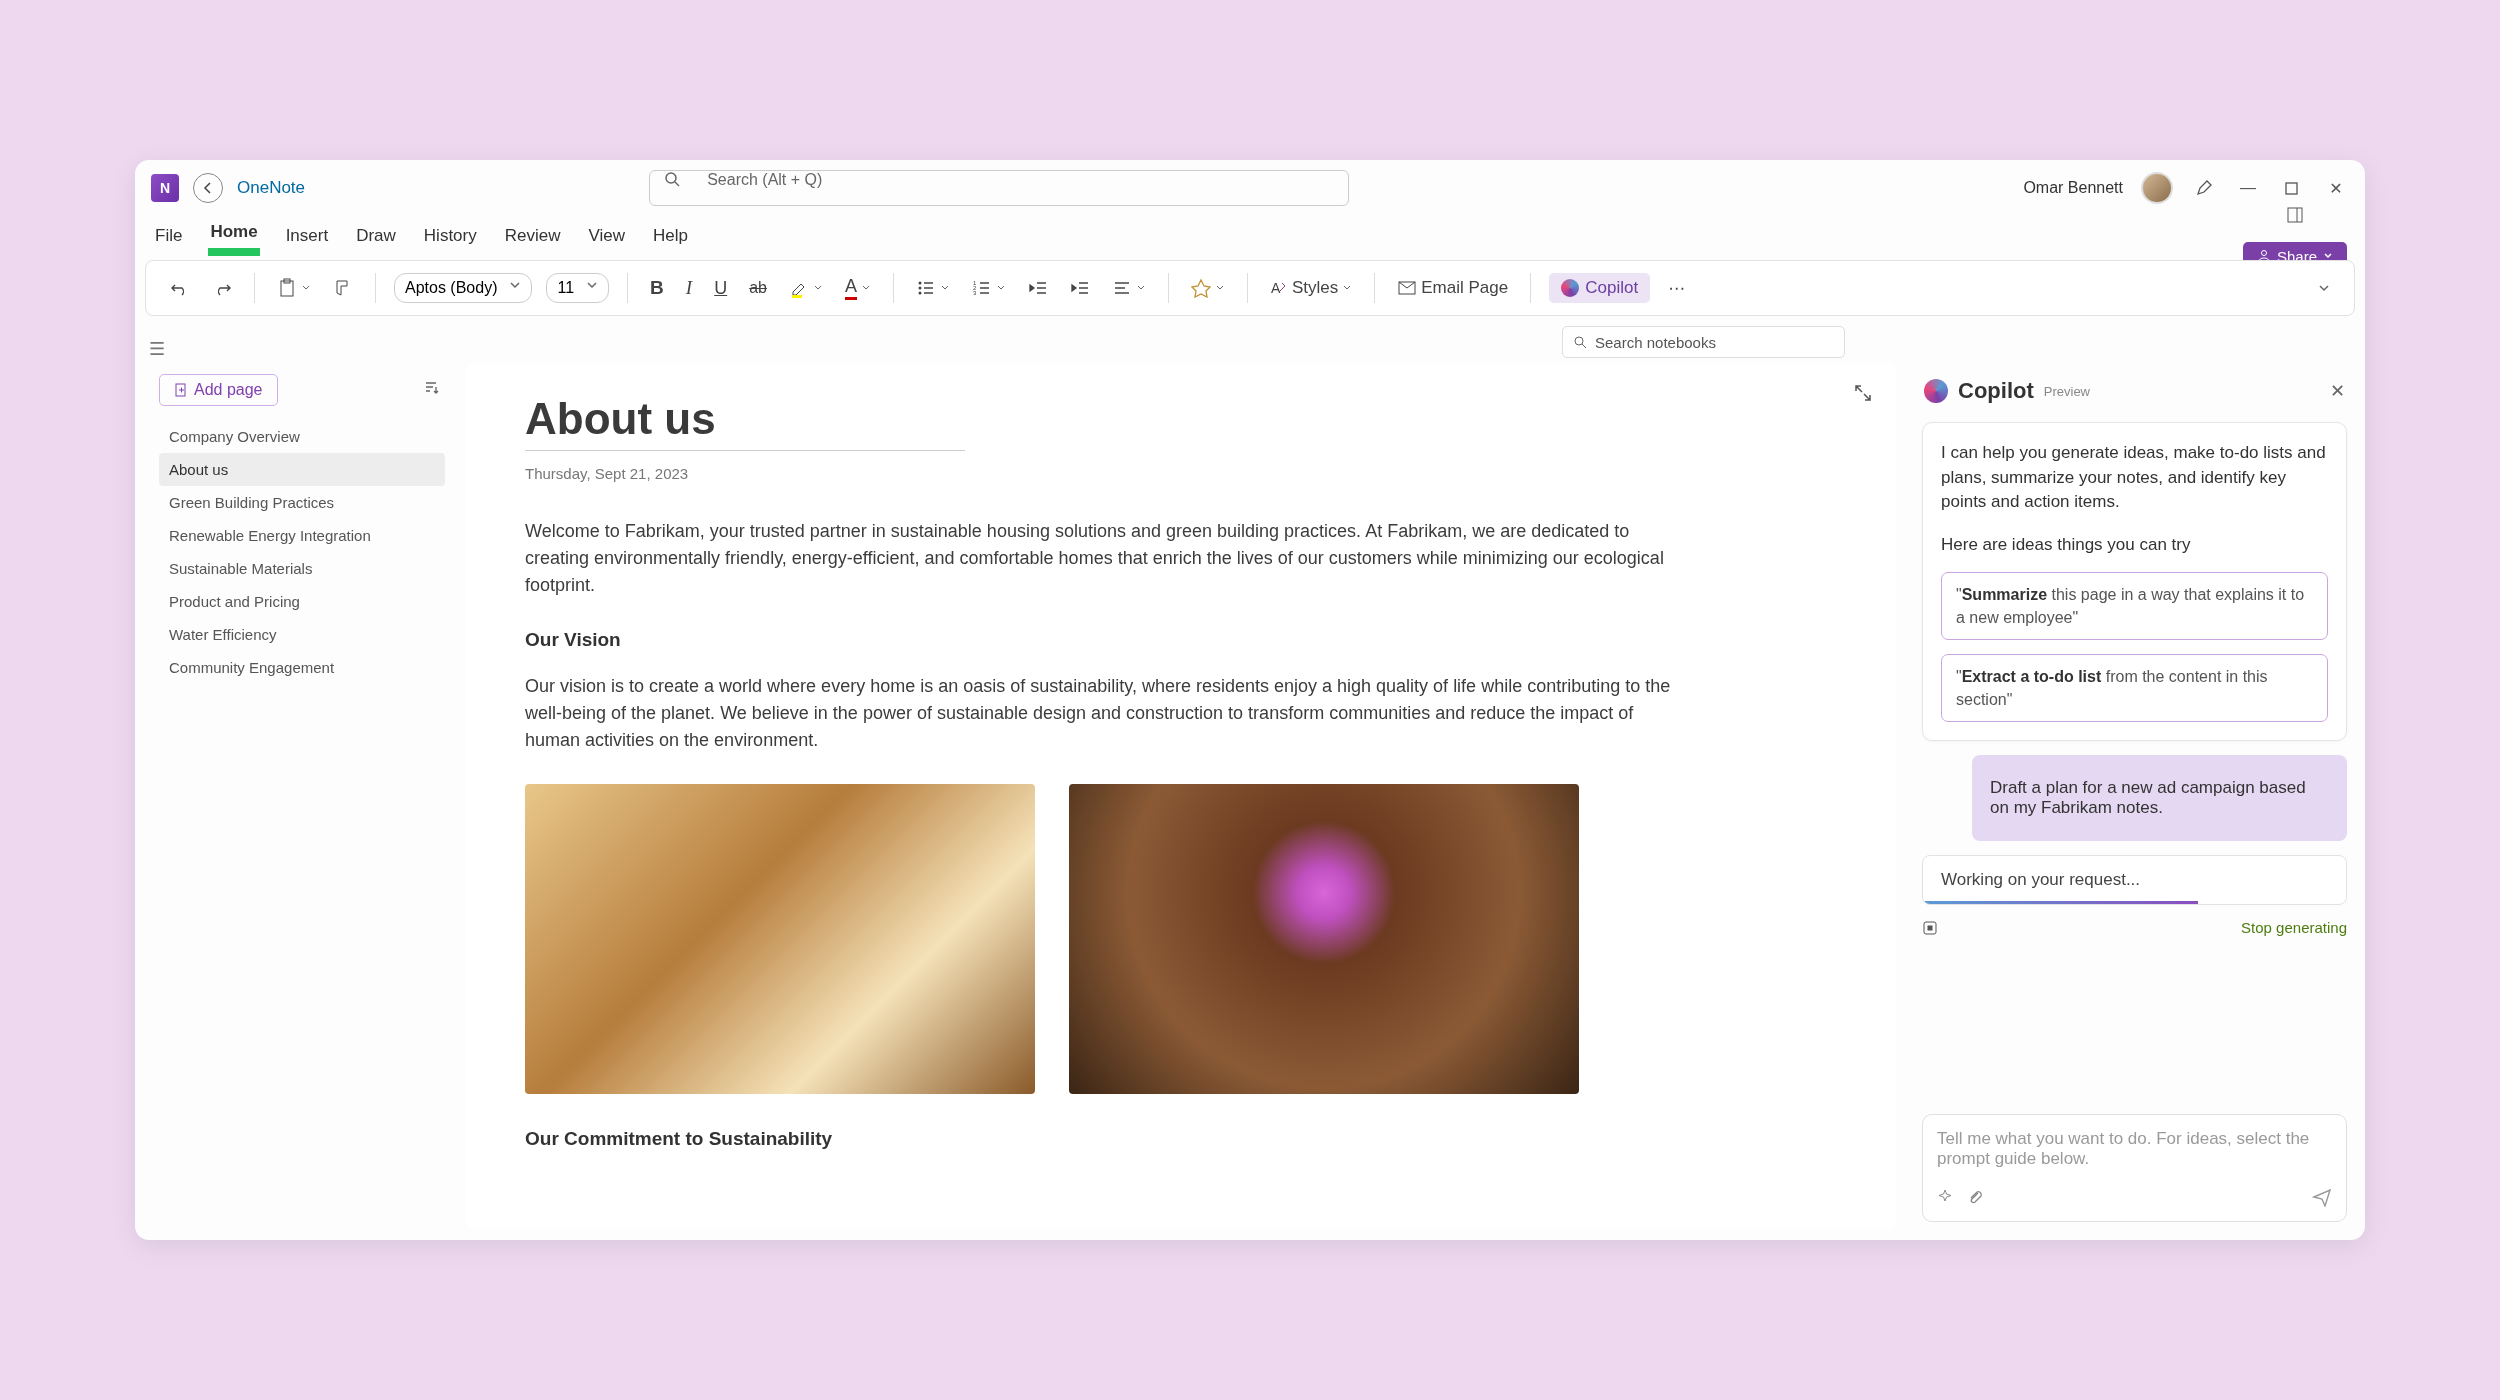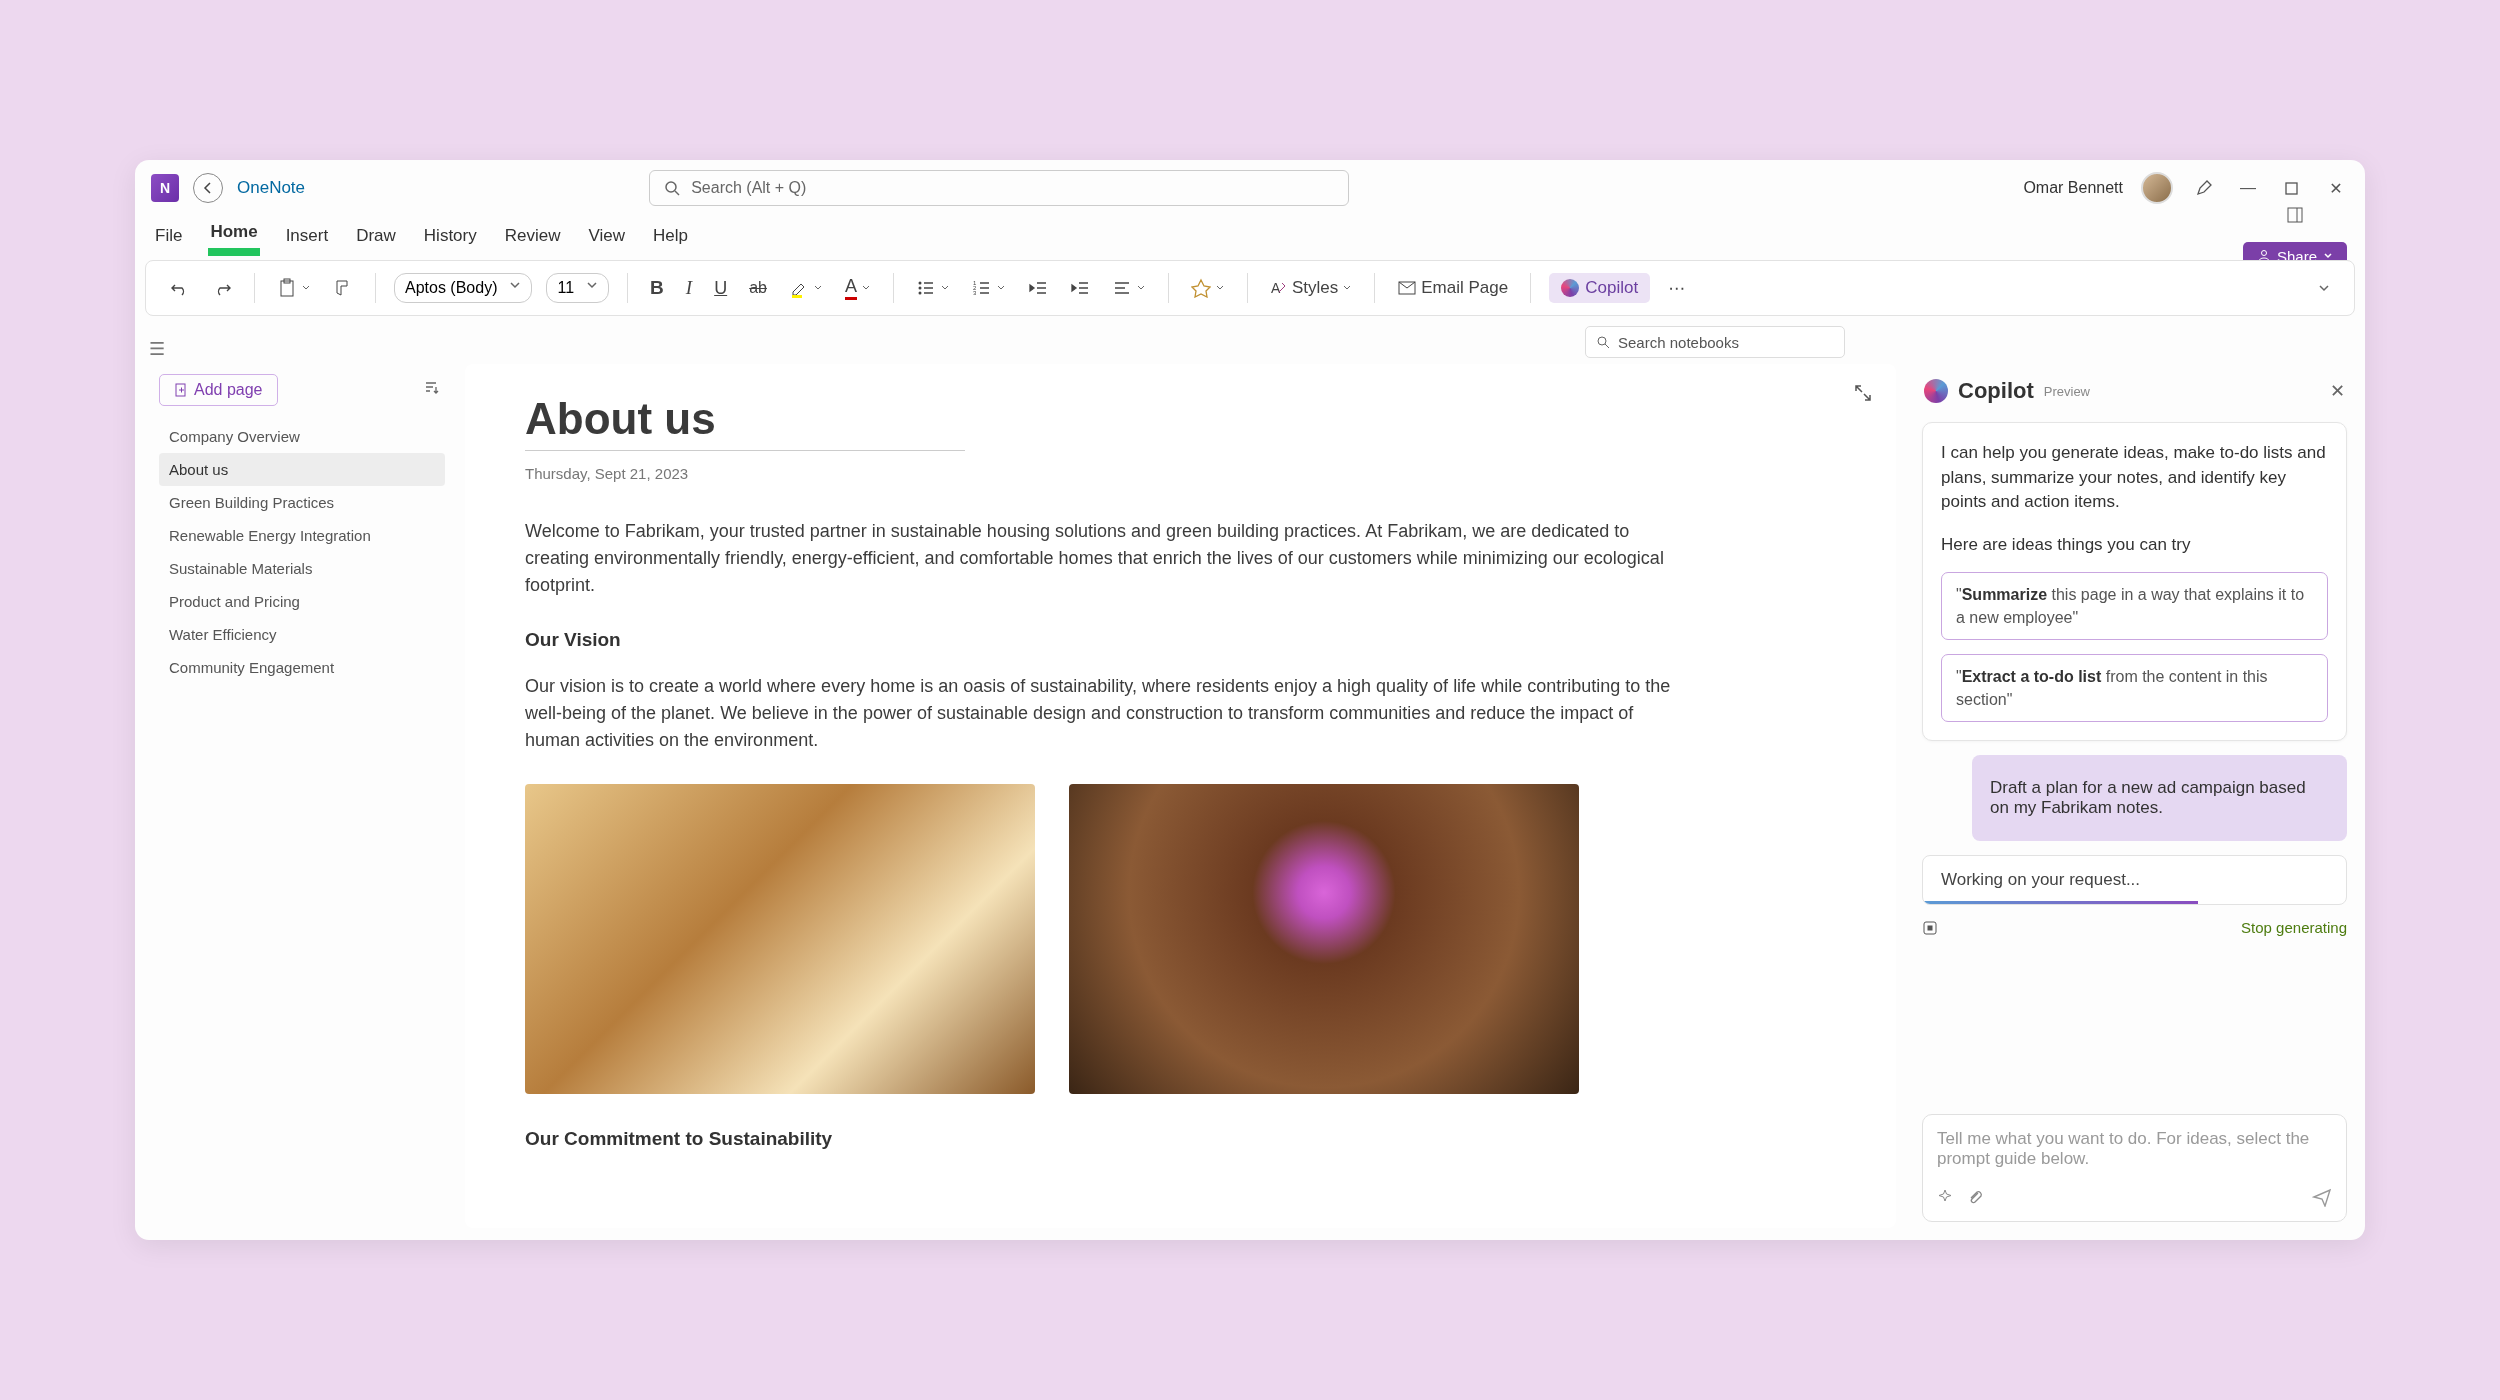--- a/index.html
+++ b/index.html
@@ -3,42 +3,42 @@
 <meta charset="utf-8">
 <style>
 * { margin: 0; padding: 0; box-sizing: border-box; font-family: 'Segoe UI', -apple-system, sans-serif; }
 body { background: #edd8ef; width: 2500px; height: 1400px; padding: 160px 135px; }
 .window { background: #fdfdfd; border-radius: 14px; width: 100%; height: 100%; overflow: hidden; box-shadow: 0 6px 28px rgba(0,0,0,0.08); display: flex; flex-direction: column; }
 
 .titlebar { display: flex; align-items: center; padding: 10px 16px; gap: 14px; height: 56px; }
 .app-logo { width: 28px; height: 28px; background: linear-gradient(135deg,#8c4dc4,#6b2fa8); border-radius: 4px; display:flex; align-items:center; justify-content:center; color:#fff; font-weight:700; font-size:14px; }
 .back-btn { width: 30px; height: 30px; border: 1px solid #888; border-radius: 50%; display:flex; align-items:center; justify-content:center; color:#444; cursor:pointer; }
 .app-name { font-size: 17px; color: #0369a1; }
-.search-bar { flex: 0 0 700px; margin: 0 auto; height: 36px; border: 1px solid #ccc; border-radius: 6px; display:flex; align-items:center; padding: 0 14px; gap:11px; color:#666; }
+.search-bar { flex: 0 0 700px; margin: 0 auto; height: 36px; border: 1px solid #ccc; border-radius: 6px; display:flex; padding: 0 14px; gap:27px; color:#666; }
 .titlebar-right { margin-left:auto; display:flex; align-items:center; gap:18px; }
 .user-name { font-size: 16px; color: #333; }
 .avatar { width: 32px; height: 32px; border-radius: 50%; background: linear-gradient(135deg,#d4b896,#8a6d4a); border:2px solid #ddd; }
 .win-btn { width:26px; height:26px; display:flex; align-items:center; justify-content:center; color:#555; cursor:pointer; font-size:16px; }
 
 .menubar { display:flex; align-items:center; padding: 0 18px; gap: 24px; height: 40px; }
 .menu-item { font-size: 17px; color:#333; cursor:pointer; padding: 6px 2px; }
 .menu-item.active { font-weight:600; border-bottom: 8px solid #22c55e; }
 .menubar-right { margin-left:auto; display:flex; align-items:center; gap:14px;flex-direction:column; }
 .share-btn { background:#7b3fa8; color:#fff; padding: 6px 14px; border-radius:5px; font-size:15px; display:flex; align-items:center; gap:6px; cursor:pointer; }
 
 .ribbon { display:flex; align-items:center; gap: 14px; padding: 8px 20px; border:1px solid #e2e2e2; border-radius:8px; margin: 4px 10px; height:56px; background:#fff; }
 .rib-btn { display:flex; align-items:center; gap:4px; color:#444; cursor:pointer; padding:4px; font-size:17px; }
 .rib-sep { width:1px; height:30px; background:#ddd; margin:0 4px; }
 .font-sel { border:1px solid #ccc; border-radius:12px; padding:5px 10px; display:flex; gap:12px; font-size:16px; }
 .copilot-btn { background:#ece3f5; border-radius:5px; padding:5px 12px; display:flex; align-items:center; gap:6px; color:#6b3fa0; }
 .copilot-logo { width:18px; height:18px; background: conic-gradient(from 45deg, #5b9bd5, #7b3fa8, #e8467c, #5b9bd5); border-radius:50%; }
 .ribbon-expand { margin-left:auto; }
 
 .search-notebooks-row { display:flex; justify-content:flex-end; padding: 6px 520px 6px 0; }
-.search-nb { width: 260px; height:32px; border:1px solid #ddd; background:#fff; border-radius:5px; display:flex; align-items:center; padding:0 10px; gap:8px; color:#555; font-size:15px; }
+.search-nb { width: 283px; height:32px; border:1px solid #ddd; background:#fff; border-radius:5px; display:flex; align-items:center; padding:0 10px; gap:8px; color:#555; font-size:15px; }
 
 .main-area { display:flex; flex:1; min-height:0; position:relative; }
 .hamburger { position:absolute; left:14px; top:-26px; color:#777; font-size:18px; cursor:pointer; }
 
 .sidebar { width: 330px; padding: 10px 20px 10px 24px; }
 .add-page { border:1px solid #d0b0e8; color:#8040b0; padding:6px 14px; border-radius:5px; font-size:16px; display:inline-flex; align-items:center; gap:6px; cursor:pointer; }
 .sort-btn { float:right; color:#666; cursor:pointer; padding:6px; }
 .page-list { margin-top:14px; }
 .page-item { padding:8px 10px; font-size:15px; color:#555; cursor:pointer; border-radius:4px; }
 .page-item.active { background:#ededed; color:#333; }

